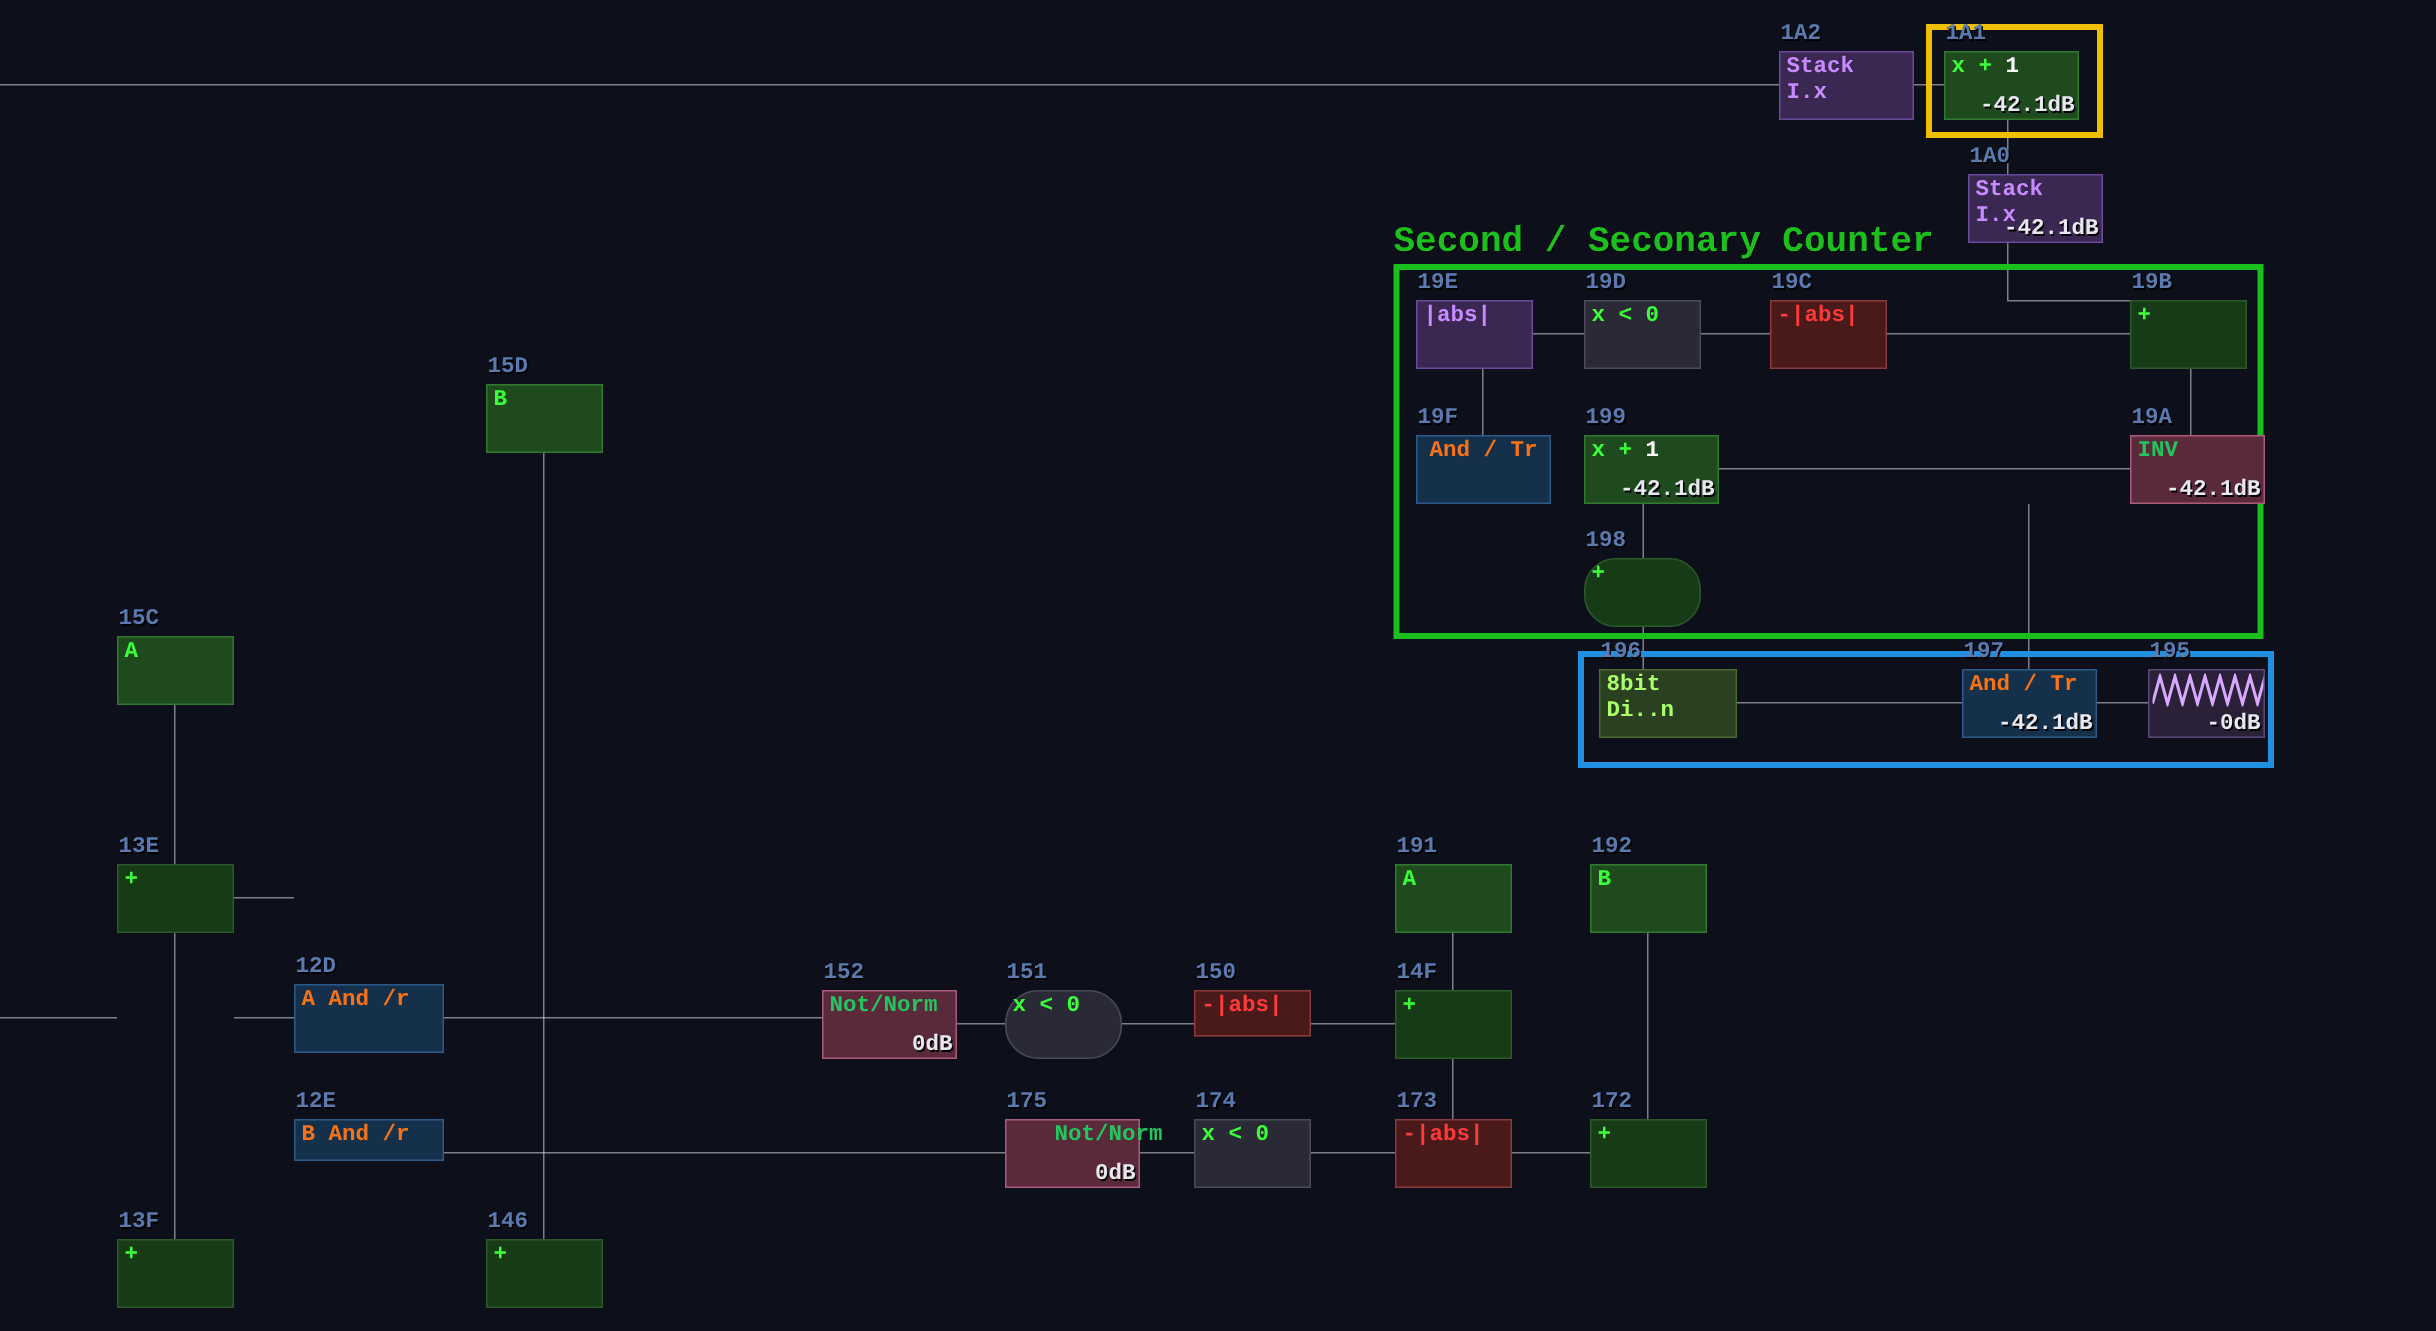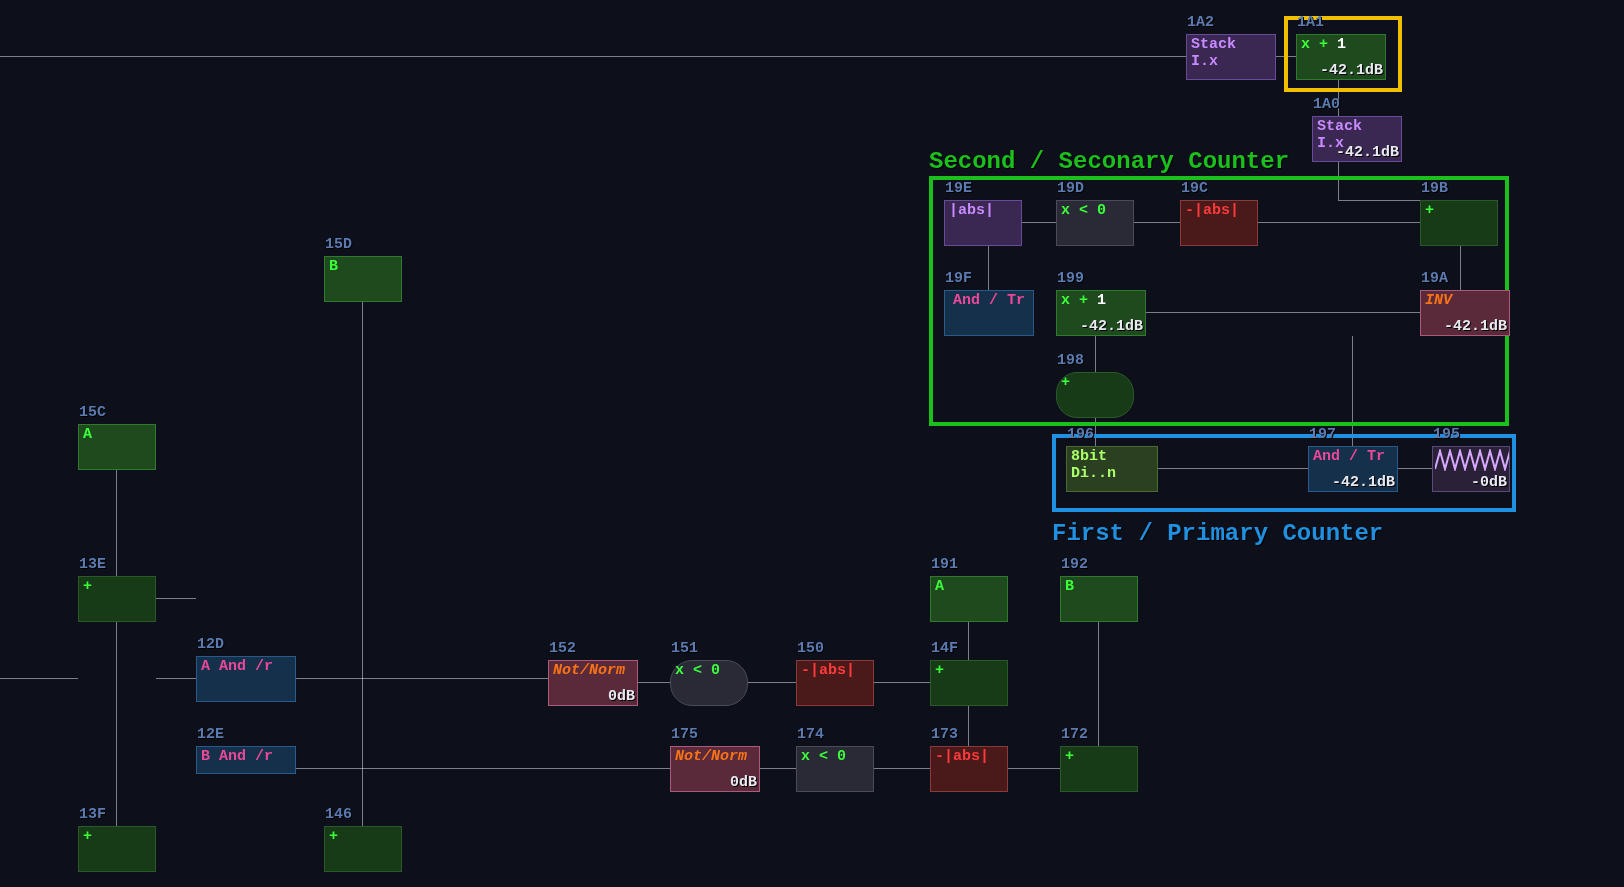--- a/index.html
+++ b/index.html
@@ -46,23 +46,23 @@
   
   .n-green   { background: #1e4a1e; border-color: #2f7a2f; }
   .n-green .label { color: #3aff3a; }
   .n-dgreen  { background: #173a17; border-color: #2a5a2a; }
   .n-dgreen .label { color: #3aff3a; }
   .n-purple  { background: #3a2752; border-color: #6a4a9a; }
   .n-purple .label { color: #c88aff; }
   .n-red     { background: #4a1a1a; border-color: #8a3a3a; }
   .n-red .label   { color: #ff3a3a; }
   .n-blue    { background: #14304a; border-color: #2a5a8a; }
-  .n-blue .label  { color: #ec4899; }
+  .n-blue .label  { color: #f97316; }
   .n-pink    { background: #5a2a3a; border-color: #aa5a7a; }
-  .n-pink .label  { color: #f97316; font-style: italic; }
+  .n-pink .label  { color: #22c55e; }
   .n-osc     { background: #2a2038; border-color: #5a4a7a; }
   .n-osc .label   { color: #c88aff; }
   .n-gray    { background: #2a2a36; border-color: #4a4a5a; }
   .n-gray .label  { color: #3aff3a; }
   .n-greenx  { background: #1e4a1e; border-color: #2f7a2f; }
   .n-greenx .label { color: #3aff3a; }
   .n-greenx .label .lit { color: #fff; }
   .n-olive   { background: #2a4020; border-color: #4a6a30; }
   .n-olive .label { color: #aaff6a; }
 
@@ -131,21 +131,20 @@
     <div class="wire h" style="left: 874px; top: 768px; width: 56px; height: 1px;"></div>
     <div class="wire h" style="left: 1008px; top: 768px; width: 52px; height: 1px;"></div>
     <div class="wire v" style="left: 968px; top: 622px; width: 1px; height: 38px;"></div>
     <div class="wire v" style="left: 968px; top: 706px; width: 1px; height: 40px;"></div>
     <div class="wire v" style="left: 1098px; top: 622px; width: 1px; height: 124px;"></div>
     <div class="wire h" style="left: 0px; top: 678px; width: 78px; height: 1px;"></div>
     <div class="groupbox group-yellow" style="left: 1284px; top: 16px; width: 118px; height: 76px;"></div>
     <div class="groupbox group-green" style="left: 929px; top: 176px; width: 580px; height: 250px;"></div>
     <div class="groupbox group-blue" style="left: 1052px; top: 434px; width: 464px; height: 78px;"></div>
     <div class="group-label gl-green" style="left: 929px; top: 148px;">Second / Seconary Counter</div>
-    <div class="group-label gl-blue" style="left: 1052px; top: 520px;">First / Primary Counter</div>
     <div class="node n-purple" style="left: 1186px; top: 34px; width: 90px; height: 46px;">
       <div class="id">1A2</div>
       <div class="label">Stack I.x</div>
     </div>
     <div class="node n-greenx" style="left: 1296px; top: 34px; width: 90px; height: 46px;">
       <div class="id">1A1</div>
       <div class="label"><span>x + </span><span class="lit">1</span></div>
       <div class="footer">-42.1dB</div>
     </div>
     <div class="node n-purple" style="left: 1296px; top: 116px; width: 90px; height: 46px; margin-left: 16px;">
@@ -234,29 +233,29 @@
     </div>
     <div class="node n-pink" style="left: 548px; top: 660px; width: 90px; height: 46px;">
       <div class="id">152</div>
       <div class="label">Not/Norm</div>
       <div class="footer">0dB</div>
     </div>
     <div class="node n-gray" style="left: 670px; top: 660px; width: 78px; height: 46px; border-radius: 22px;">
       <div class="id">151</div>
       <div class="label">x &lt; 0</div>
     </div>
-    <div class="node n-red" style="left: 796px; top: 660px; width: 78px; height: 46px;">
+    <div class="node n-red" style="left: 796px; top: 660px; width: 78px; height: 31px;">
       <div class="id">150</div>
       <div class="label">-|abs|</div>
     </div>
     <div class="node n-dgreen" style="left: 930px; top: 660px; width: 78px; height: 46px;">
       <div class="id">14F</div>
       <div class="label">+</div>
     </div>
-    <div class="node n-pink" style="left: 670px; top: 746px; width: 90px; height: 46px;">
+    <div class="node n-pink" style="left: 670px; top: 746px; width: 90px; height: 46px; padding-left: 28px;">
       <div class="id">175</div>
       <div class="label">Not/Norm</div>
       <div class="footer">0dB</div>
     </div>
     <div class="node n-gray" style="left: 796px; top: 746px; width: 78px; height: 46px;">
       <div class="id">174</div>
       <div class="label">x &lt; 0</div>
     </div>
     <div class="node n-red" style="left: 930px; top: 746px; width: 78px; height: 46px;">
       <div class="id">173</div>

